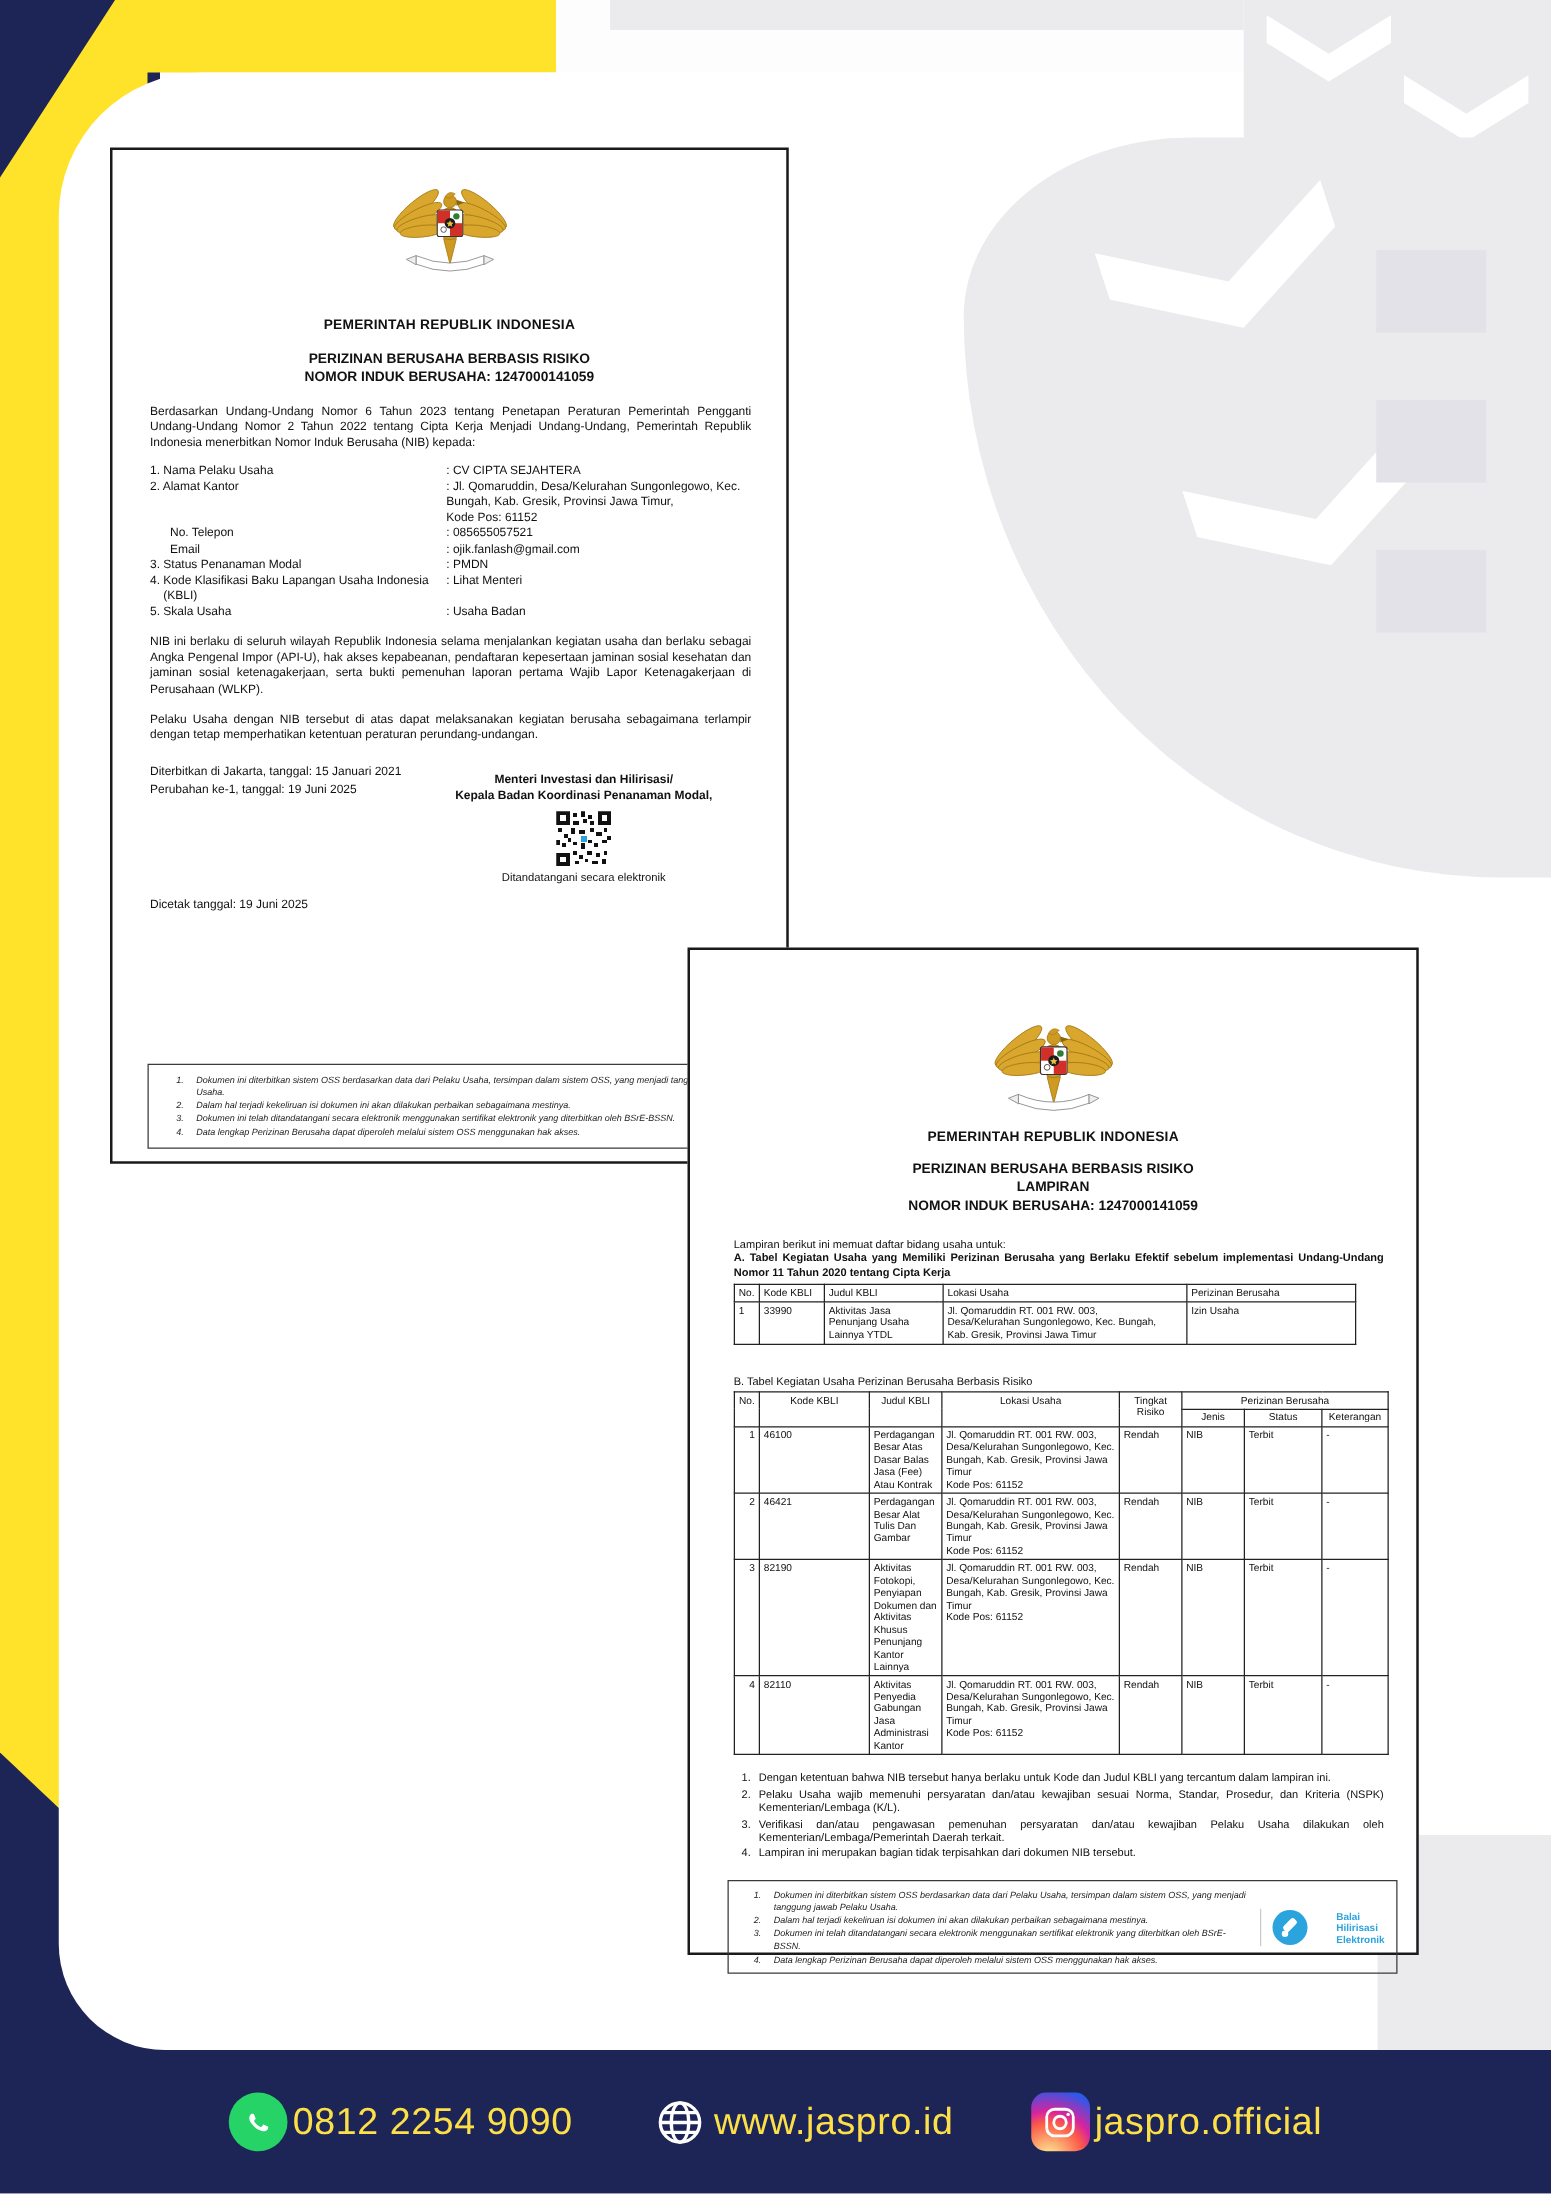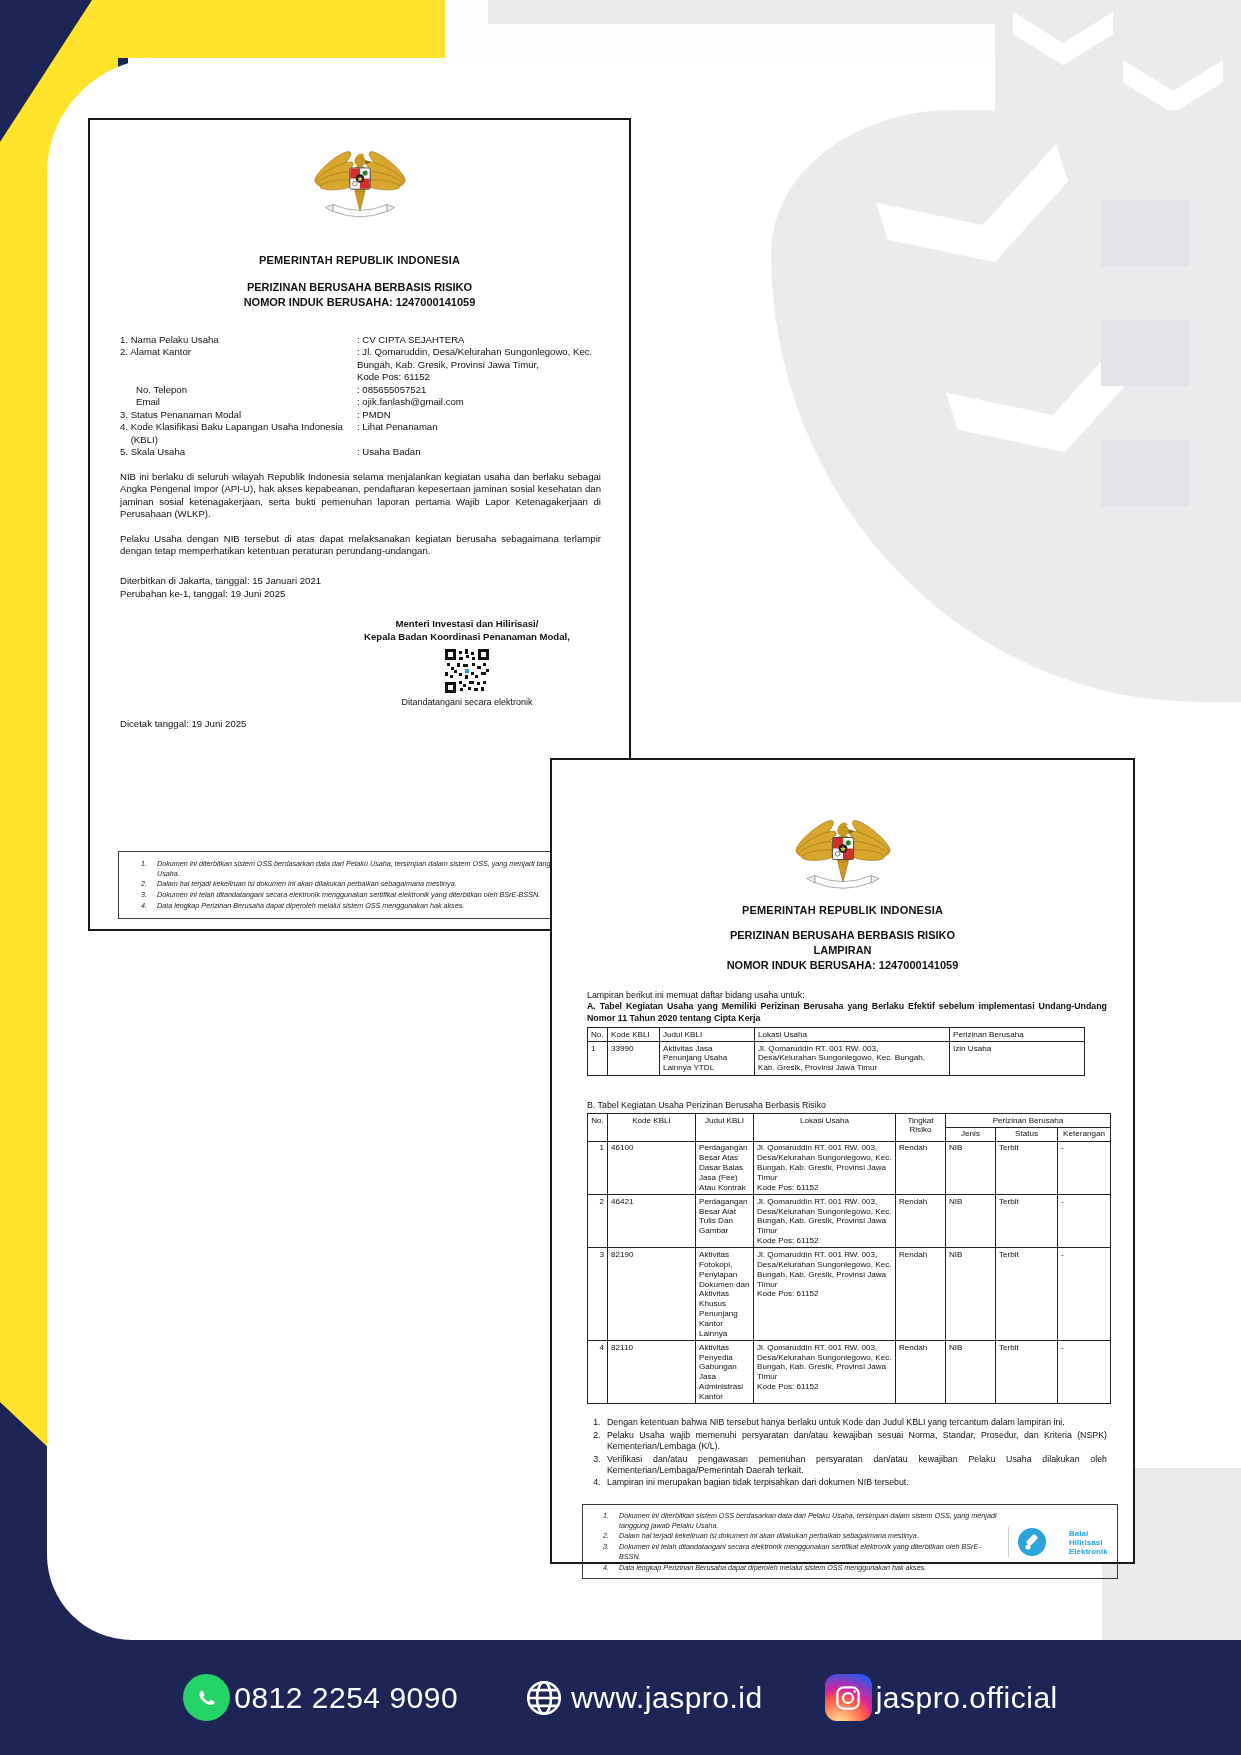--- a/index.html
+++ b/index.html
@@ -56,21 +56,21 @@
   .num{text-align:right;}
   .notes{margin:13px 0 3px;padding-left:16px;font-size:8.8px;line-height:1.3;}
   .notes li{margin:1px 0;padding-left:4px;}
   .notes li.j{text-align:justify;}
   .bse{display:flex;align-items:flex-end;gap:22px;border-left:1px solid #ccc;padding-left:8px;
        font-style:normal;min-width:92px;}
   .bse-txt{color:#2ba3dc;font-size:8px;font-weight:bold;line-height:1.1;}
   
   .footer{position:absolute;left:0;top:1640px;width:1241px;height:115px;background:#1d2556;
           display:flex;align-items:center;justify-content:center;gap:62px;z-index:60;}
-  .fitem{display:flex;align-items:center;gap:4px;color:#ffffff;font-size:30px;letter-spacing:.5px;}
+  .fitem{display:flex;align-items:center;gap:4px;color:#fde047;font-size:30px;letter-spacing:.5px;}
   .icbub{width:47px;height:47px;border-radius:50%;display:flex;align-items:center;justify-content:center;}
   .ig{width:47px;height:47px;border-radius:12px;display:flex;align-items:center;justify-content:center;
       background:radial-gradient(circle at 30% 110%,#fdf497 0%,#fd5949 45%,#d6249f 60%,#285AEB 90%);}
 </style>
 </head>
 <body>
 
 <div id="canvas">
 
   <svg width="0" height="0" style="position:absolute" aria-hidden="true">
@@ -128,20 +128,21 @@
       <svg width="102" height="86" viewBox="0 0 120 100">
           <use href="#garuda"></use>
         </svg>
     </div>
     <div class="govline c b">PEMERINTAH REPUBLIK INDONESIA</div>
     <div class="doctitle c b">
       <div>PERIZINAN BERUSAHA BERBASIS RISIKO</div>
       <div>NOMOR INDUK BERUSAHA: 1247000141059</div>
     </div>
     <div class="p1c">
+      <p class="j" style="margin:0">Berdasarkan Undang-Undang Nomor 6 Tahun 2023 tentang Penetapan Peraturan Pemerintah Pengganti Undang-Undang Nomor 2 Tahun 2022 tentang Cipta Kerja Menjadi Undang-Undang, Pemerintah Republik Indonesia menerbitkan Nomor Induk Berusaha (NIB) kepada:</p>
       <div style="margin-top:10px">
           <div class="frow">
           <div class="flabel">1. Nama Pelaku Usaha</div>
           <div class="fval">: CV CIPTA SEJAHTERA</div>
         </div>
           <div class="frow">
           <div class="flabel">2. Alamat Kantor</div>
           <div class="fval">: Jl. Qomaruddin, Desa/Kelurahan Sungonlegowo, Kec. Bungah, Kab. Gresik, Provinsi Jawa Timur,
 Kode Pos: 61152</div>
         </div>
@@ -153,21 +154,21 @@
           <div class="flabel">      Email</div>
           <div class="fval">: ojik.fanlash@gmail.com</div>
         </div>
           <div class="frow">
           <div class="flabel">3. Status Penanaman Modal</div>
           <div class="fval">: PMDN</div>
         </div>
           <div class="frow">
           <div class="flabel">4. Kode Klasifikasi Baku Lapangan Usaha Indonesia
     (KBLI)</div>
-          <div class="fval">: Lihat Penanaman</div>
+          <div class="fval">: Lihat Menteri</div>
         </div>
           <div class="frow">
           <div class="flabel">5. Skala Usaha</div>
           <div class="fval">: Usaha Badan</div>
         </div>
         </div>
       <p class="j" style="margin:12px 0 0">NIB ini berlaku di seluruh wilayah Republik Indonesia selama menjalankan kegiatan usaha dan berlaku sebagai Angka Pengenal Impor (API-U), hak akses kepabeanan, pendaftaran kepesertaan jaminan sosial kesehatan dan jaminan sosial ketenagakerjaan, serta bukti pemenuhan laporan pertama Wajib Lapor Ketenagakerjaan di Perusahaan (WLKP).</p>
       <p class="j" style="margin:12px 0 0">Pelaku Usaha dengan NIB tersebut di atas dapat melaksanakan kegiatan berusaha sebagaimana terlampir dengan tetap memperhatikan ketentuan peraturan perundang-undangan.</p>
       <div class="dates">
         <div>Diterbitkan di Jakarta, tanggal: 15 Januari 2021</div>

